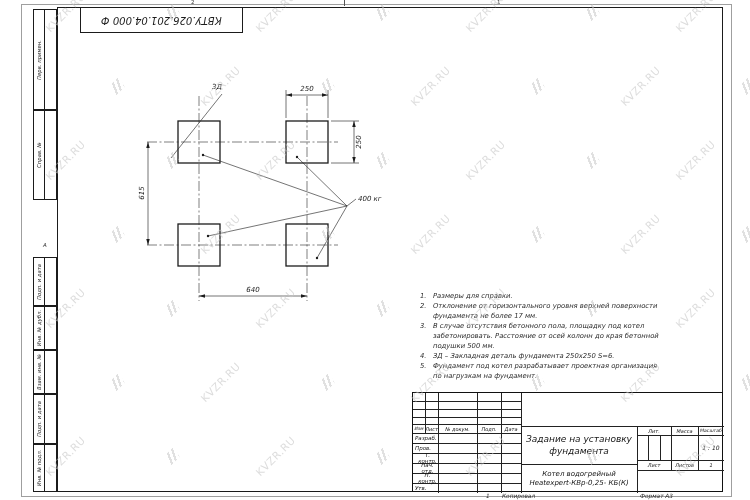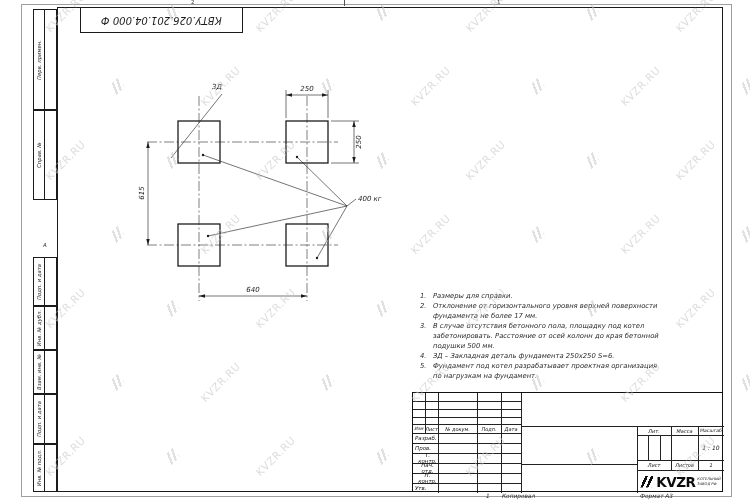--- a/index.html
+++ b/index.html
@@ -190,41 +190,39 @@
       </div>
       <div class="note">
         <div class="num">5.</div>
         <div class="txt">Фундамент под котел разрабатывает проектная организация по нагрузкам на фундамент.</div>
       </div>
     </div>
 
   <div class="abs tb" id="tb">
 
 
-
+    <div class="cell tbtitle" style="left:108px;top:33px;width:116px;height:38px;flex-direction:column;">
+      <div>Задание на установку</div>
+      <div>фундамента</div>
+    </div>
+
+    <div class="cell tbprod" style="left:108px;top:71px;width:116px;height:29px;flex-direction:column;">
+      <div>Котел водогрейный</div>
+      <div>Heatexpert-КВр-0,25- КБ(К)</div>
+    </div>
 
     <div class="cell hdr" style="left:224px;top:33px;width:34px;height:9px;">Лит.</div>
     <div class="cell hdr" style="left:258px;top:33px;width:27px;height:9px;">Масса</div>
     <div class="cell hdr" style="left:285px;top:33px;width:26px;height:9px;font-size:4.6px;">Масштаб</div>
     <div class="cell" style="left:285px;top:42px;width:26px;height:25px;font-size:6px;">1 : 10</div>
 
     <div class="cell hdr" style="left:224px;top:67px;width:34px;height:10px;">Лист</div>
     <div class="cell hdr" style="left:258px;top:67px;width:27px;height:10px;">Листов</div>
     <div class="cell hdr" style="left:285px;top:67px;width:26px;height:10px;">1</div>
 
-    <div class="cell" style="left:224px;top:77px;width:87px;height:23px;">
-      <div class="logo-wrap">
-        <div class="logo-stripes"></div>
-        <div class="logo-word">KVZR</div>
-        <div class="logo-sub">
-          <div>КОТЕЛЬНЫЙ</div>
-          <div>ЗАВОД РФ</div>
-        </div>
-      </div>
-    </div>
   <div class="tb-v" style="left: 12px; top: 0px; height: 40px;"></div>
       <div class="tb-v" style="left: 25px; top: 0px; height: 100px;"></div>
       <div class="tb-v" style="left: 64px; top: 0px; height: 100px;"></div>
       <div class="tb-v" style="left: 88px; top: 0px; height: 100px;"></div>
       <div class="tb-v" style="left: 108px; top: 0px; height: 100px;"></div>
       <div class="tb-v" style="left: 224px; top: 33px; height: 67px;"></div>
       <div class="tb-v" style="left: 235px; top: 42px; height: 25px;"></div>
       <div class="tb-v" style="left: 247px; top: 42px; height: 25px;"></div>
       <div class="tb-v" style="left: 258px; top: 33px; height: 44px;"></div>
       <div class="tb-v" style="left: 285px; top: 33px; height: 44px;"></div>

